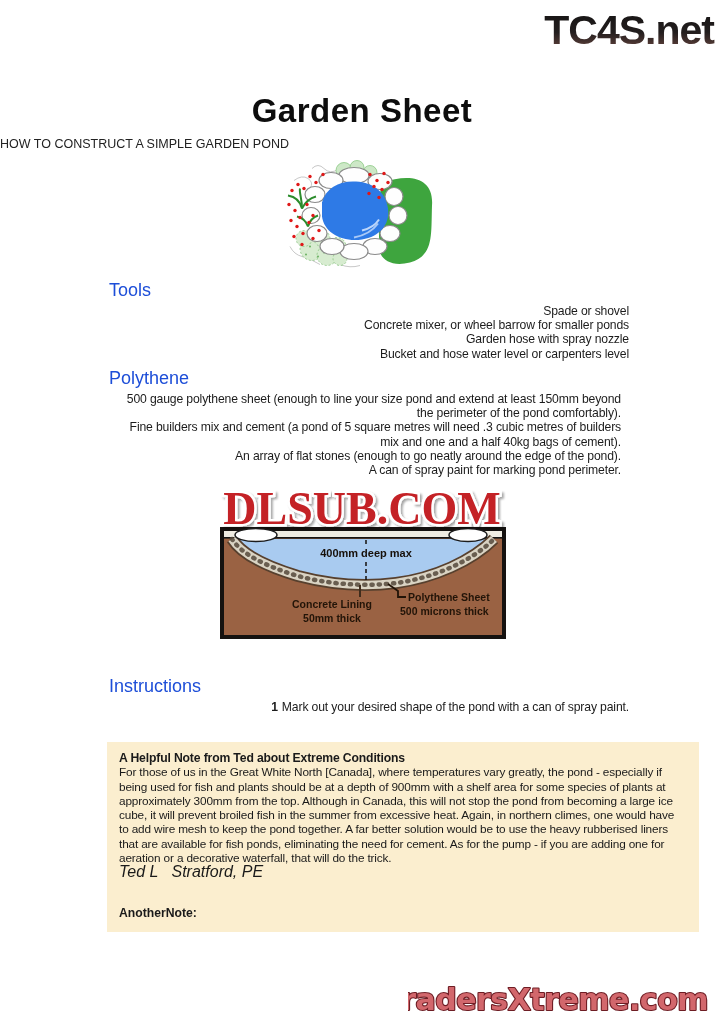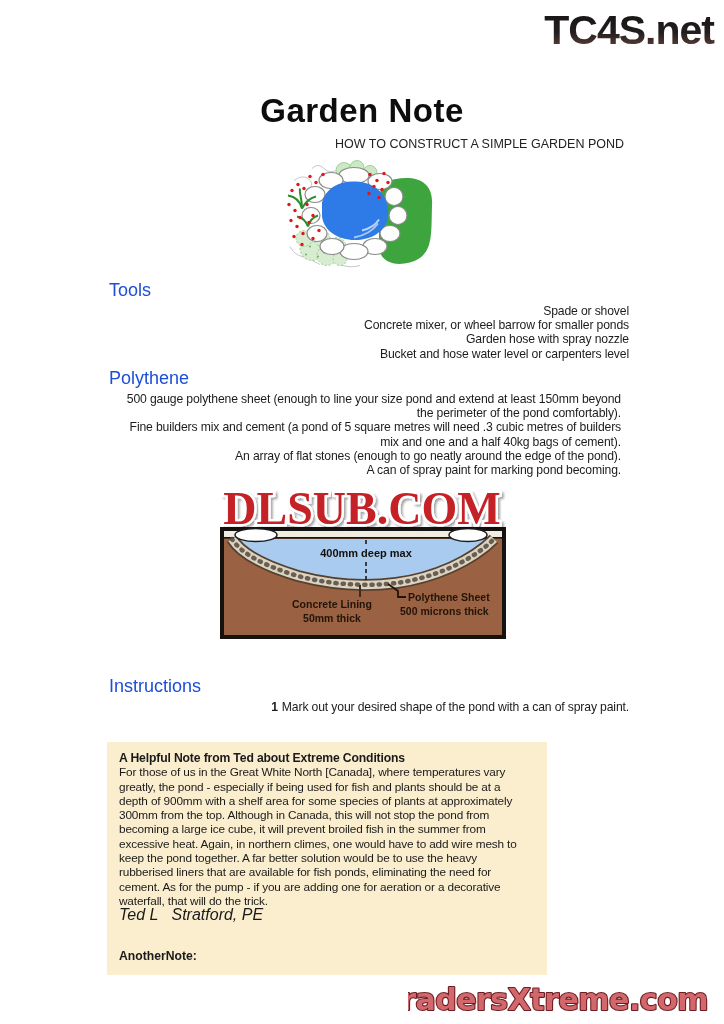--- a/index.html
+++ b/index.html
@@ -7,37 +7,37 @@
     width:724px;height:1024px;background:#ffffff;
     font-family:"Liberation Sans",sans-serif;color:#1a1a1a;
     position:relative;overflow:hidden;
   }
   .abs{position:absolute;}
   
   #headerLogo{right:6px;top:2px;width:205px;height:54px;}
   
   #title{left:0;top:92px;width:724px;text-align:center;
     font-size:33px;font-weight:bold;letter-spacing:.5px;color:#0d0d0d;}
-  #subtitle{left:0;top:137px;width:624px;text-align:right;
+  #subtitle{left:0;top:137px;width:624px;text-align:left;
     font-size:12.5px;color:#222;}
   
   #pondArt{left:282px;top:160px;width:166px;height:111px;}
   
   .section-heading{font-size:18px;font-weight:normal;color:#1d4ed8;margin:0 0 3px 0;}
   .body-text{font-size:12.2px;line-height:14.2px;letter-spacing:-0.15px;color:#1c1c1c;text-align:right;}
   .body-text p{margin:0;}
   #tools{left:109px;top:280px;width:520px;}
   #materials{left:109px;top:368px;width:512px;}
   #instructions{left:109px;top:676px;width:520px;}
   .step-number{font-weight:bold;margin-right:4px;}
   
   #watermark{left:212px;top:485px;width:300px;height:50px;z-index:3;}
   #diagram{left:220px;top:527px;width:286px;height:112px;z-index:1;}
   
-  #noteBox{left:107px;top:742px;width:440px;min-height:185px;
+  #noteBox{left:107px;top:742px;width:592px;min-height:185px;
     background:#fbeecf;padding:9px 22px 12px 12px;box-sizing:border-box;}
   #noteBox .note-title{font-size:12.2px;font-weight:bold;line-height:14.3px;
     letter-spacing:-0.15px;margin:0;}
   #noteBox .note-body{font-size:11.8px;line-height:14.3px;letter-spacing:-0.15px;margin:0;}
   #noteBox .note-signature{font-size:16px;line-height:14.3px;font-style:italic;
     white-space:pre-wrap;margin:0;}
   #noteBox .note-another{font-size:12.2px;font-weight:bold;margin:26px 0 0 0;}
   
   #footerLogo{left:408px;top:977px;width:306px;height:46px;}
   svg text{font-family:"Liberation Sans",sans-serif;}
@@ -52,21 +52,21 @@
     <linearGradient id="tc4sGrad" x1="0" y1="0" x2="0" y2="1">
       <stop offset="0" stop-color="#141313"></stop>
       <stop offset="0.55" stop-color="#231e1e"></stop>
       <stop offset="0.8" stop-color="#4e3733"></stop>
       <stop offset="1" stop-color="#936257"></stop>
     </linearGradient>
   </defs>
   <text x="201" y="42" text-anchor="end" font-size="41" font-weight="bold" letter-spacing="-1" fill="url(#tc4sGrad)">TC4S.net</text>
 </svg>
 
-<div id="title" class="abs">Garden Note</div>
+<div id="title" class="abs">Garden Sheet</div>
 <div id="subtitle" class="abs">HOW TO CONSTRUCT A SIMPLE GARDEN POND</div>
 
 <svg id="pondArt" class="abs" viewBox="0 0 166 110">
 
   <g stroke="#c8c8c8" fill="none" stroke-width="1">
     <path d="M 30 8 q 6 -6 12 0 q 6 6 14 1 q 8 -5 14 2"></path>
     <path d="M 12 20 q 8 -6 14 -2 q 6 4 2 10"></path>
     <path d="M 8 86 q 4 8 12 10 q 10 3 18 8"></path>
     <path d="M 58 104 q 10 4 20 1"></path>
   </g>
@@ -168,21 +168,21 @@
     <p>Bucket and hose water level or carpenters level</p>
   </div>
 </div>
 
 <div id="materials" class="abs">
   <h2 class="section-heading">Polythene</h2>
   <div class="body-text">
     <p>500 gauge polythene sheet (enough to line your size pond and extend at least 150mm beyond the perimeter of the pond comfortably).</p>
     <p>Fine builders mix and cement (a pond of 5 square metres will need .3 cubic metres of builders mix and one and a half 40kg bags of cement).</p>
     <p>An array of flat stones (enough to go neatly around the edge of the pond).</p>
-    <p>A can of spray paint for marking pond becoming.</p>
+    <p>A can of spray paint for marking pond perimeter.</p>
   </div>
 </div>
 
 <svg id="watermark" class="abs" viewBox="0 0 300 50">
   <defs>
     <filter id="wmShadow" x="-20%" y="-20%" width="140%" height="140%">
       <feDropShadow dx="2" dy="2" stdDeviation="1" flood-color="#000000" flood-opacity="0.35"></feDropShadow>
     </filter>
   </defs>
   <text class="serif-logo" x="150" y="39" text-anchor="middle" font-size="46" font-weight="bold" fill="#c42127" stroke="#ffffff" stroke-width="5" paint-order="stroke" filter="url(#wmShadow)">DLSUB.COM</text>

